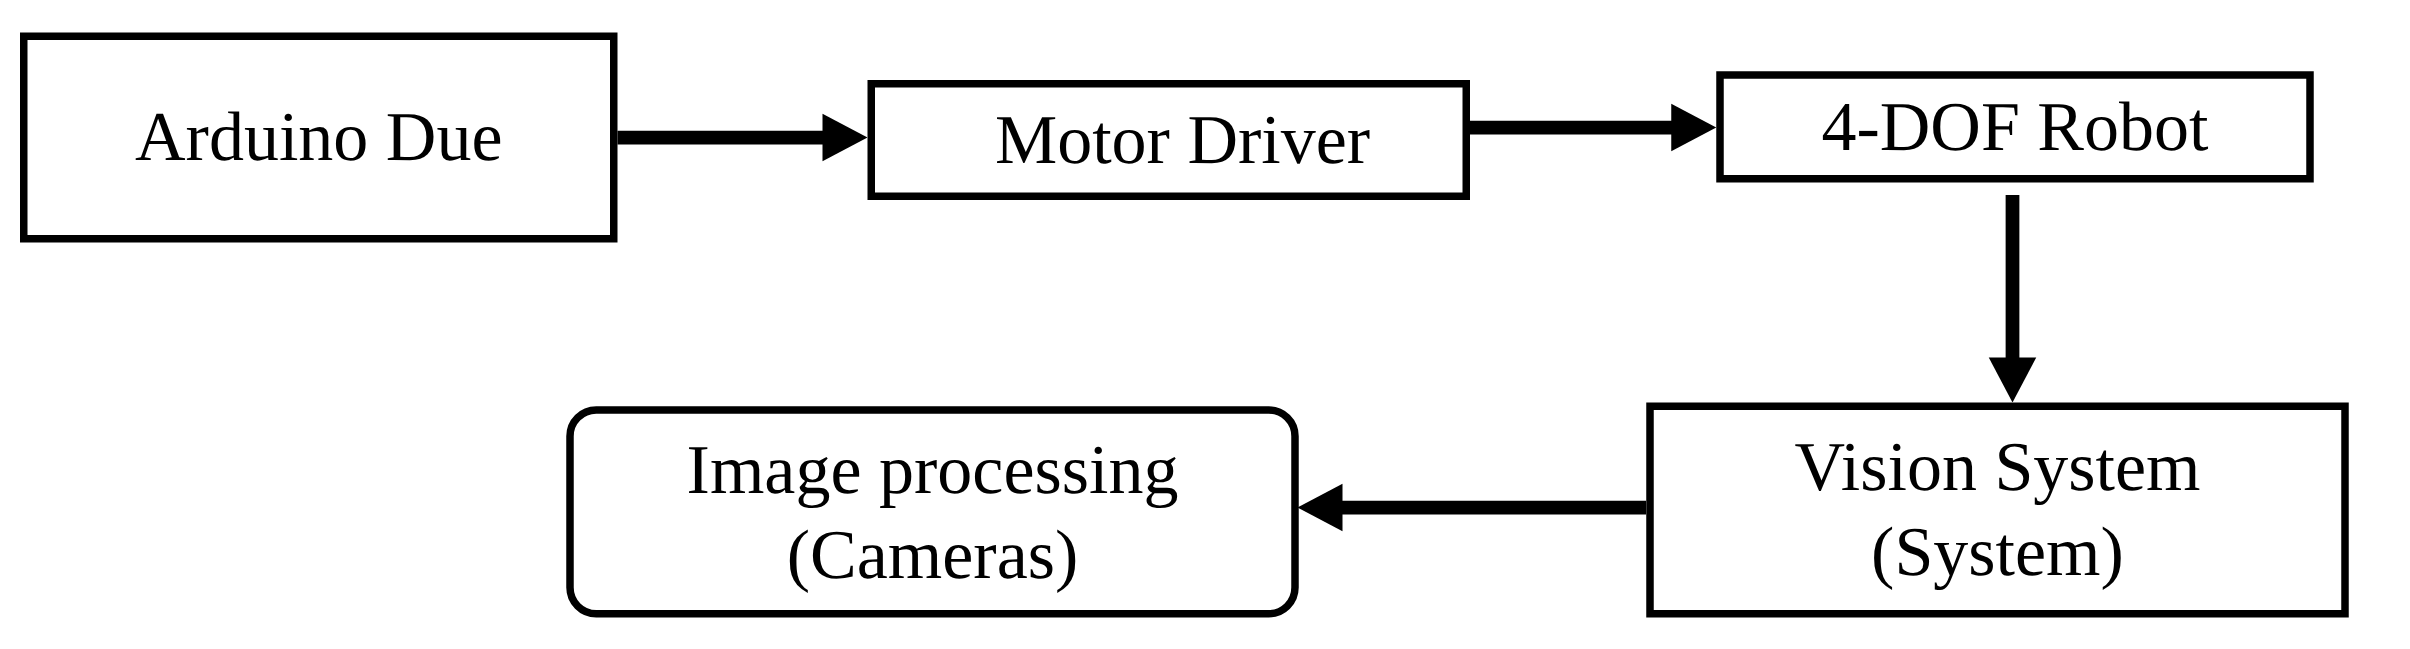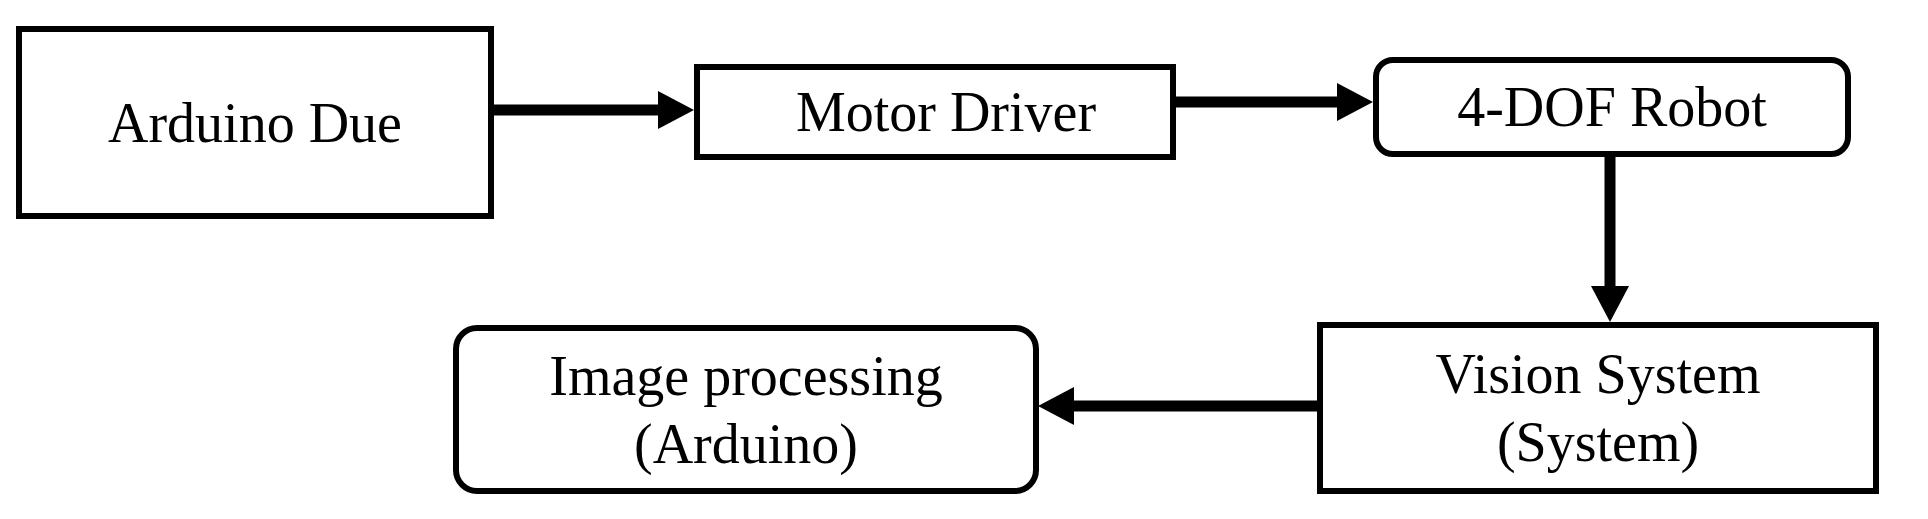--- a/index.html
+++ b/index.html
@@ -21,23 +21,23 @@
     flex-direction: column;
     align-items: center;
     justify-content: center;
     text-align: center;
     font-size: 56px;
     line-height: 68px;
     color: #000000;
     z-index: 2;
   }
   .node span { display: block; white-space: nowrap; }
-  #node-arduino          { left: 16px;   top: 26px;  width: 478px; height: 193px; }
+  #node-arduino          { left: 16px;   top: 26px;  width: 478px; height: 168px; }
   #node-motor-driver     { left: 694px;  top: 64px;  width: 482px; height: 96px; padding-left: 22px;  }
-  #node-robot            { left: 1373px; top: 57px;  width: 478px; height: 100px; border-radius: 20px; }
+  #node-robot            { left: 1373px; top: 57px;  width: 478px; height: 89px; }
   #node-vision           { left: 1317px; top: 322px; width: 562px; height: 172px; }
   #node-image-processing { left: 453px;  top: 325px; width: 586px; height: 169px; border-radius: 24px; }
   .edges {
     position: absolute;
     left: 0; top: 0;
     width: 1928px; height: 519px;
     z-index: 1;
     pointer-events: none;
   }
   .edges line    { stroke: #000000; stroke-width: 11; }
@@ -60,21 +60,21 @@
     <span>4-DOF Robot</span>
   </div>
 
   <div class="node" id="node-vision">
     <span>Vision System</span>
     <span>(System)</span>
   </div>
 
   <div class="node" id="node-image-processing">
     <span>Image processing</span>
-    <span>(Arduino)</span>
+    <span>(Cameras)</span>
   </div>
 
   <svg class="edges" viewBox="0 0 1928 519">
     <g>
       <line x1="493" y1="110" x2="662" y2="110"></line>
       <polygon points="694,110 658,91 658,129"></polygon>
     </g>
     <g>
       <line x1="1175" y1="102" x2="1341" y2="102"></line>
       <polygon points="1373,102 1337,83 1337,121"></polygon>

